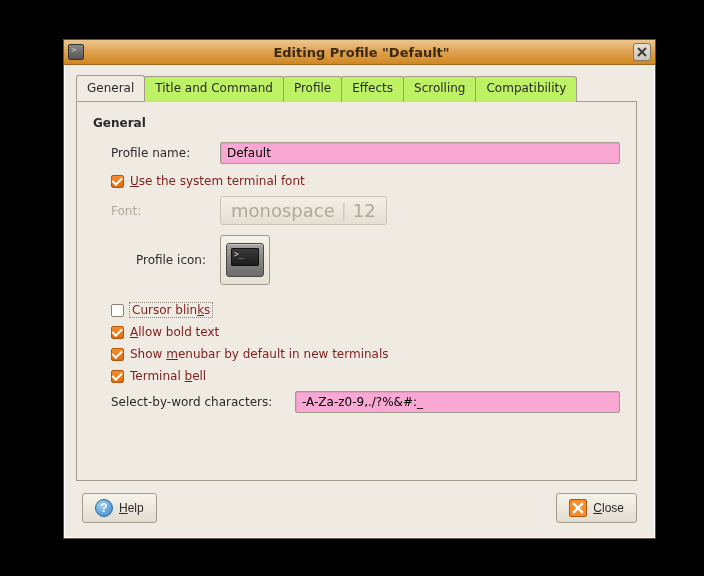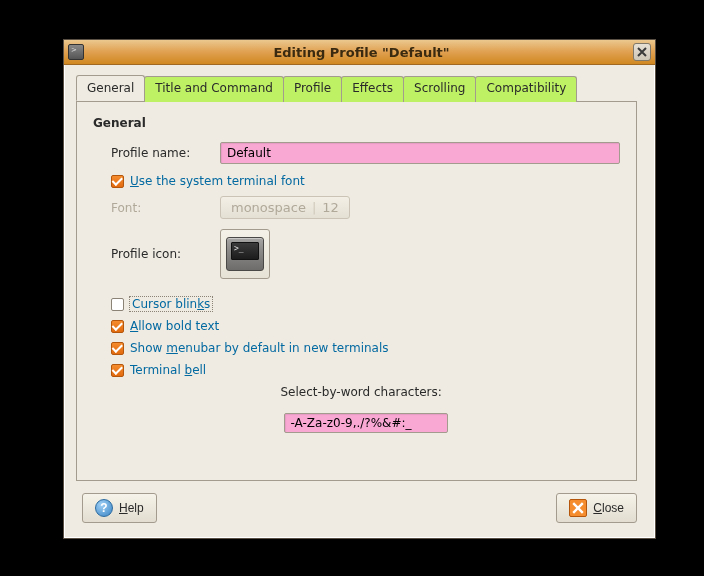--- a/index.html
+++ b/index.html
@@ -154,30 +154,30 @@
   border-color: #b4560c;
 }
 .checkbox.checked::after {
   content: "";
   width: 8px;
   height: 4px;
   border-left: 2px solid #fff;
   border-bottom: 2px solid #fff;
   transform: rotate(-45deg) translate(0px,-1px);
 }
-.check-label { color: #0369a1; text-align: center; }
+.check-label { color: #7f1d1d; text-align: center; }
 .check-label .mn { text-decoration: underline; }
 .disabled-row .form-label,
 .disabled-row .font-btn { color: #b0a99a; }
 .font-btn {
   border: 1px solid #cbc4b6;
   background: linear-gradient(to bottom, #f3efe6, #e4e0d4);
   padding: 3px 10px;
   border-radius: 3px;
-  font-size: 13px;
+  font-size: 18px;
   color: #b0a99a;
   display: inline-flex;
   align-items: center;
   gap: 6px;
 }
 .font-btn .sep { color: #d0cabb; }
 .icon-well {
   width: 50px;
   height: 50px;
   border: 1px solid #a39c8e;
@@ -294,21 +294,21 @@
 
       <div class="form-row disabled-row">
         <label class="form-label"><span class="mn">F</span><span>ont:</span></label>
         <span class="font-btn">
           <span>monospace</span>
           <span class="sep">|</span>
           <span>12</span>
         </span>
       </div>
 
-      <div class="form-row" style="align-items:center; margin-bottom:18px;">
+      <div class="form-row" style="align-items:center; margin-bottom:18px;text-align:right;">
         <label class="form-label">Profile icon:</label>
         <div class="icon-well">
           <div class="terminal-icon"></div>
         </div>
       </div>
 
       <div class="check-row">
         <span class="checkbox"></span>
         <span class="check-label dotted"><span>Cursor blin</span><span class="mn">k</span><span>s</span></span>
       </div>
@@ -321,21 +321,21 @@
       <div class="check-row">
         <span class="checkbox checked"></span>
         <span class="check-label"><span>Show </span><span class="mn">m</span><span>enubar by default in new terminals</span></span>
       </div>
 
       <div class="check-row">
         <span class="checkbox checked"></span>
         <span class="check-label"><span>Terminal </span><span class="mn">b</span><span>ell</span></span>
       </div>
 
-      <div class="form-row" style="margin-top:6px;flex-direction:column;">
+      <div class="form-row" style="margin-top:6px;">
         <label class="form-label wide"><span>Select-by-</span><span class="mn">w</span><span>ord characters:</span></label>
         <input class="text-input inset" type="text" value="-A-Za-z0-9,./?%&amp;#:_" style="">
       </div>
     </div>
   </div>
 
   <div class="button-bar">
     <button class="btn">
       <span class="help-icon">?</span>
       <span><span class="mn">H</span><span>elp</span></span>

